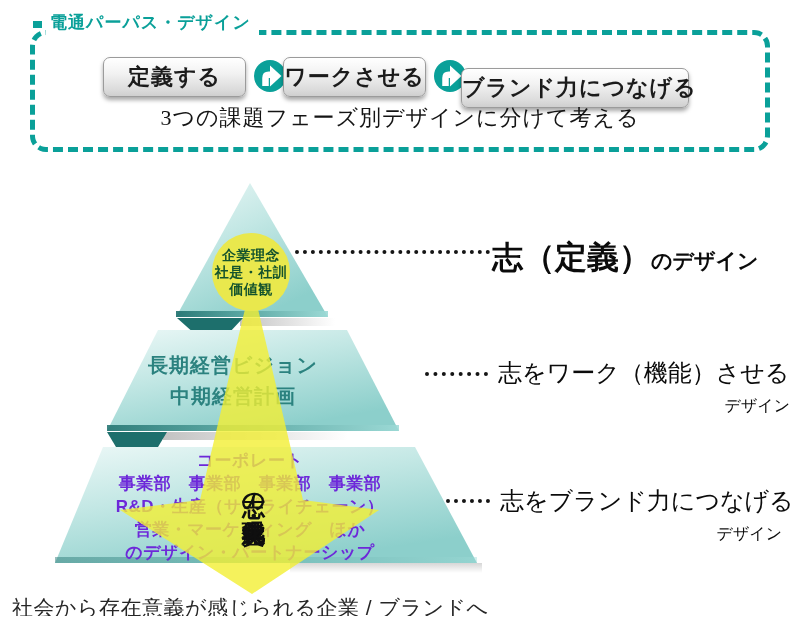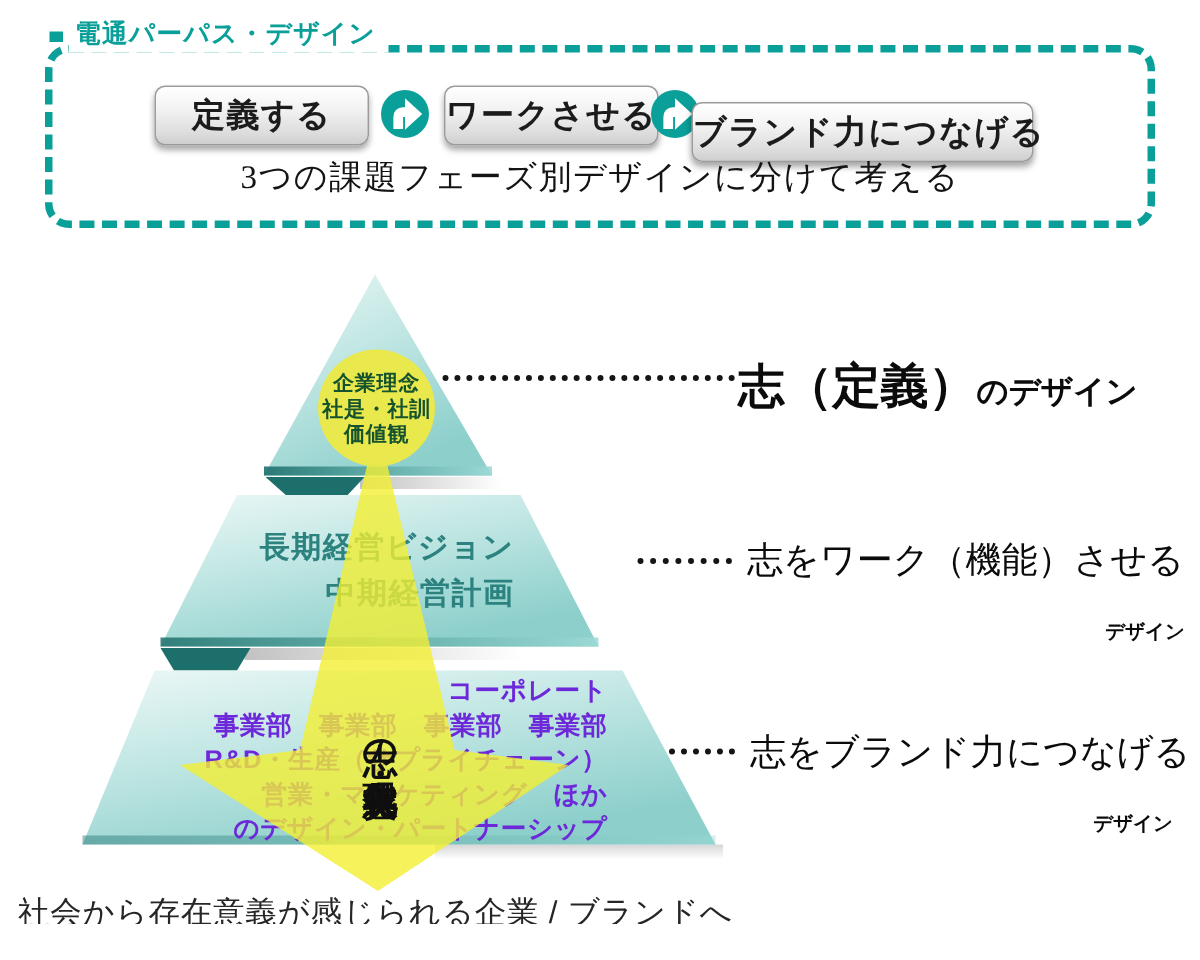--- a/index.html
+++ b/index.html
@@ -20,32 +20,32 @@
     color:#0aa099;font-size:17px;font-weight:bold;letter-spacing:1px;white-space:nowrap;
   }
   .btn{
     position:absolute;top:57px;height:38px;line-height:37px;text-align:center;
     border:1px solid #9b9b9b;border-radius:7px;
     background:linear-gradient(#ffffff 0%,#f2f2f2 40%,#dcdcdc 82%,#cfcfcf 100%);
     box-shadow:0 3px 4px rgba(0,0,0,.35), inset 0 1px 0 #ffffff;
     font-size:22px;font-weight:bold;color:#1b1b1b;letter-spacing:1px;white-space:nowrap;
   }
   .btn1{left:103px;width:141px;}
-  .btn2{left:296px;width:141px;}
+  .btn2{left:283px;width:141px;}
   .btn3{left:461px;width:226px;margin-top:11px;}
   .arr{position:absolute;top:60px;width:32px;height:32px;}
   .arr1{left:254px;} .arr2{left:434px;}
   .caption{
     position:absolute;left:30px;top:103px;width:740px;text-align:center;
     font-size:22px;font-weight:500;color:#141414;letter-spacing:1px;font-family:Liberation Serif, serif;
   }
   
   .pyr{position:absolute;left:0;top:0;z-index:1;}
   
-  .tier-text{position:absolute;z-index:2;text-align:right;font-weight:bold;}
+  .tier-text{position:absolute;z-index:2;text-align:center;font-weight:bold;}
   .t2text{left:123px;top:350px;width:220px;font-size:20px;line-height:31px;color:#2b827f;letter-spacing:1px;}
   .t3text{left:95px;top:449px;width:310px;font-size:17px;line-height:23px;color:#6d28d9;letter-spacing:.5px;}
   
   .flow-arrow{
     position:absolute;left:0;top:0;width:800px;height:640px;z-index:3;
     background:#f2ef33;opacity:.8;
     clip-path:polygon(245px 309px,200px 500px,120px 510px,252px 594px,379px 510px,303px 500px,258px 309px);
   }
   .circle{
     position:absolute;left:212px;top:233px;width:78px;height:78px;border-radius:50%;
@@ -63,21 +63,21 @@
   .lead2{left:425px;top:372px;width:63px;}
   .lead3{left:446px;top:499px;width:44px;}
   .ann{position:absolute;z-index:2;color:#0b0b0b;}
   .ann1{left:492px;top:236px;display:flex;align-items:baseline;white-space:nowrap;}
   .ann1 .head{font-size:31px;font-weight:bold;}
   .ann1 .paren{font-size:32px;font-weight:bold;text-align:center;}
   .ann1 .tail{font-size:21px;font-weight:bold;}
   .ann2{left:498px;top:357px;width:292px;}
   .ann3{left:500px;top:485px;width:290px;}
   .ann .main{font-size:24px;font-weight:normal;white-space:nowrap;letter-spacing:0px;}
-  .ann .sub{font-size:13px;font-weight:bold;text-align:right;margin-top:23px;}
+  .ann .sub{font-size:16px;font-weight:normal;text-align:right;margin-top:7px;}
   .ann3 .sub{padding-right:8px;}
   .footer{
     position:absolute;left:12px;top:594px;font-size:21px;font-weight:500;color:#262626;
     letter-spacing:.5px;white-space:nowrap;z-index:2;
   }
 </style>
 </head>
 <body>
 
 <div class="stage">

